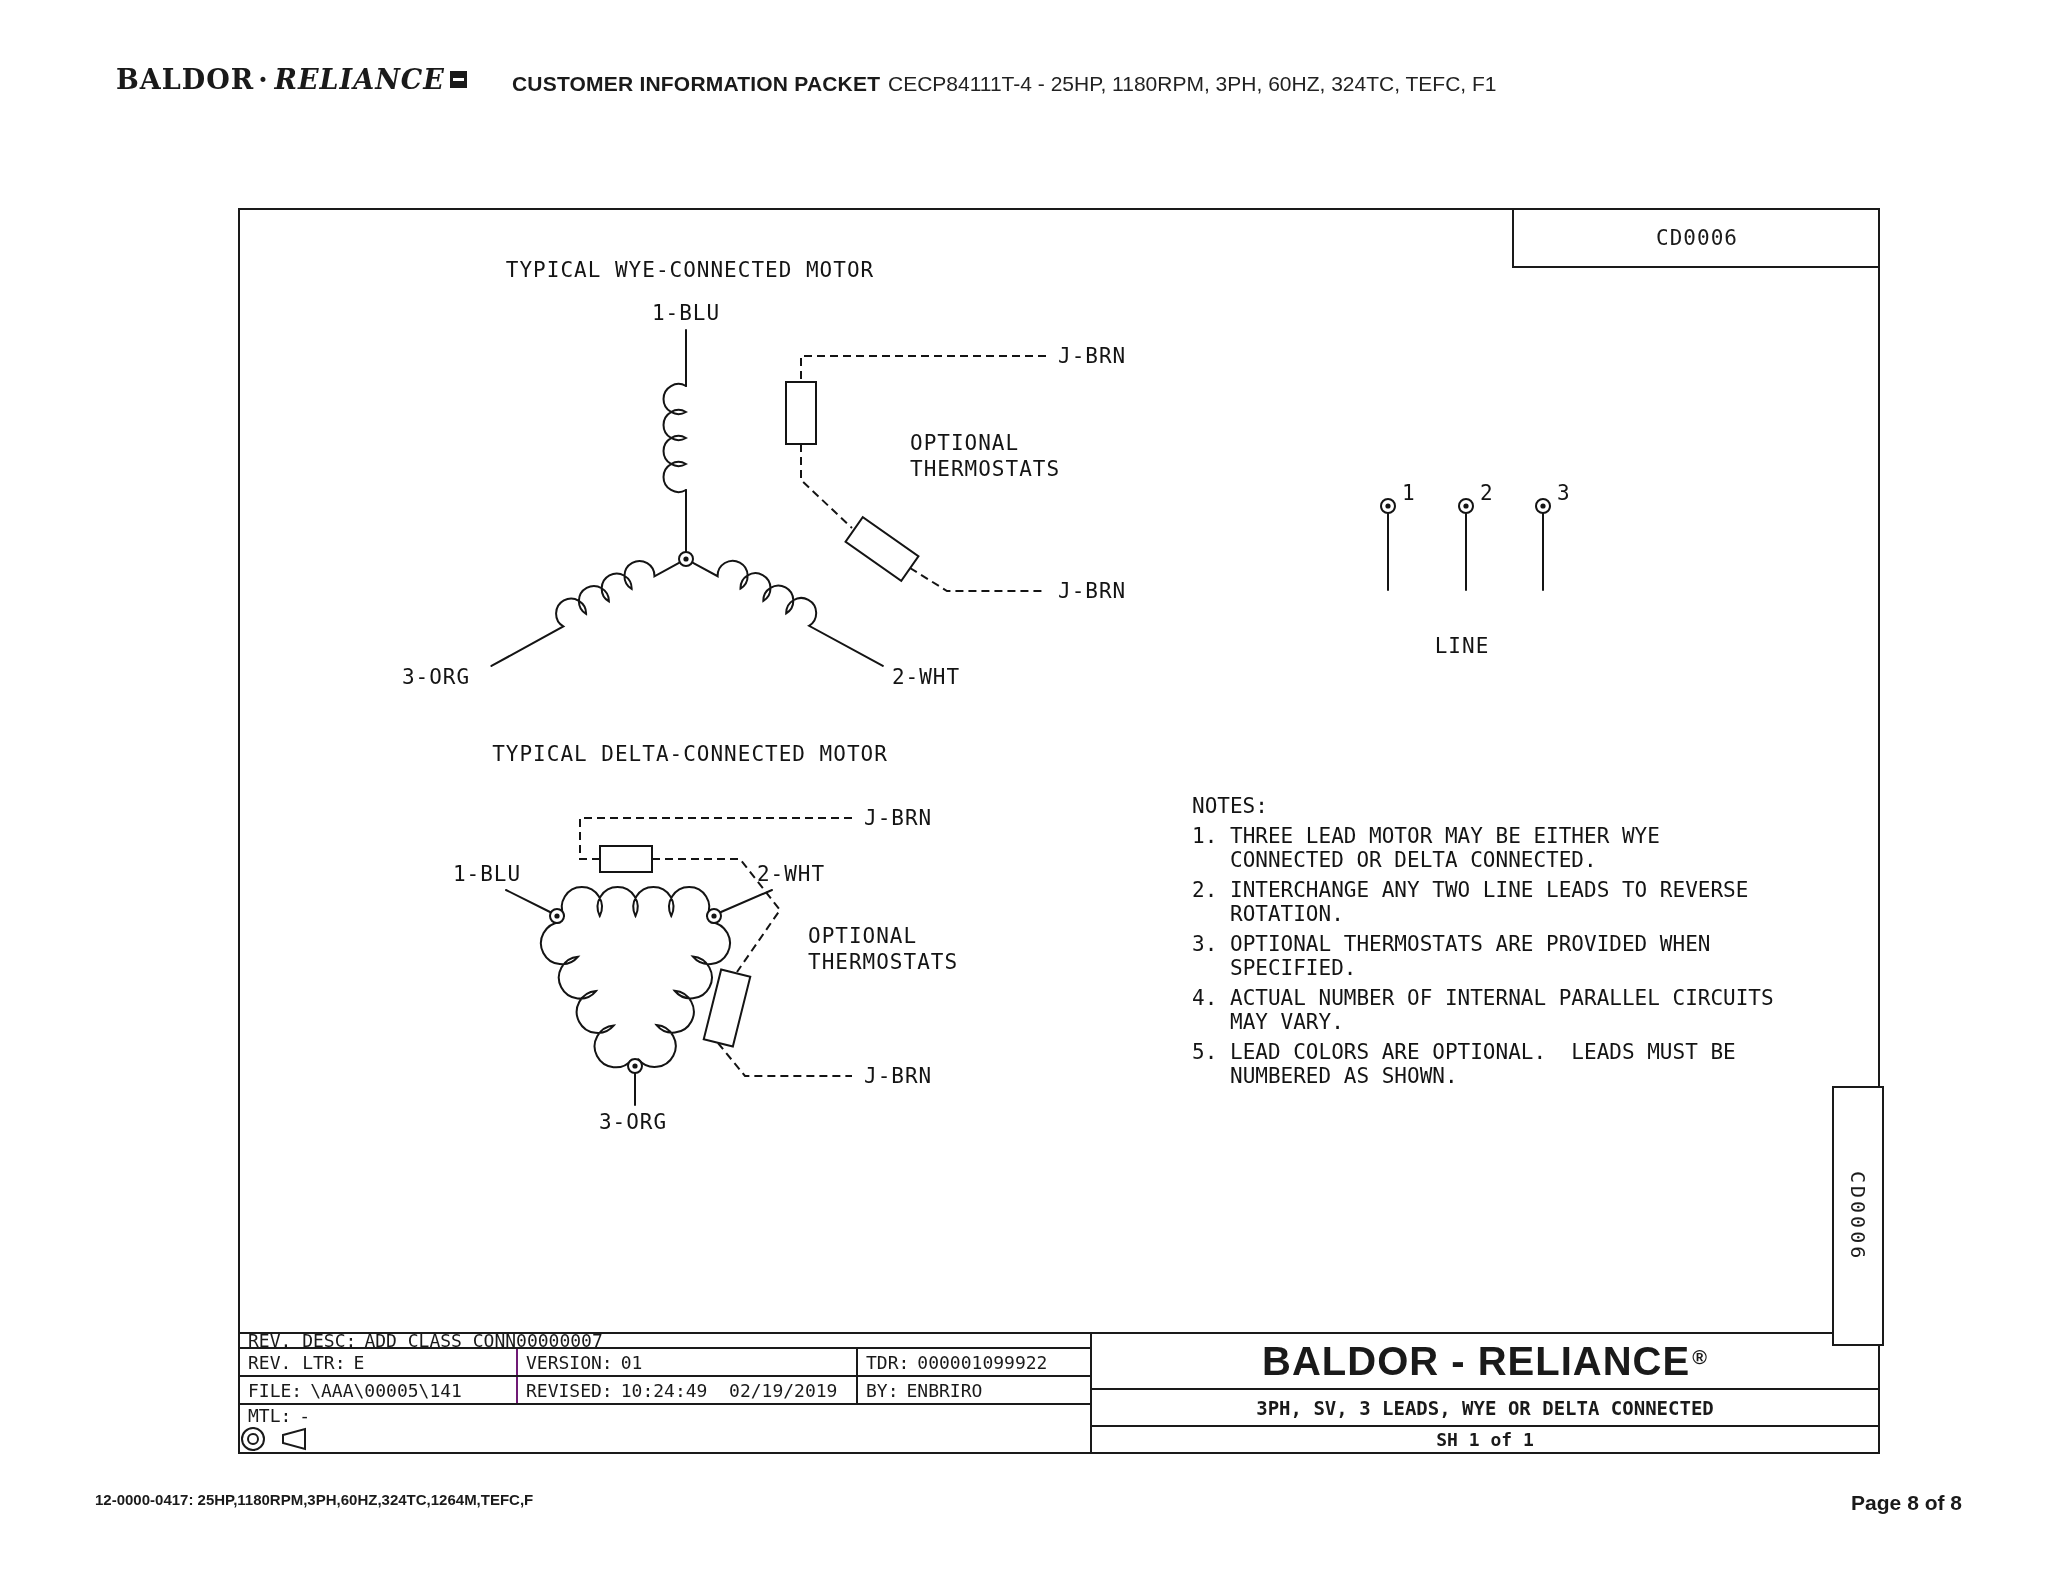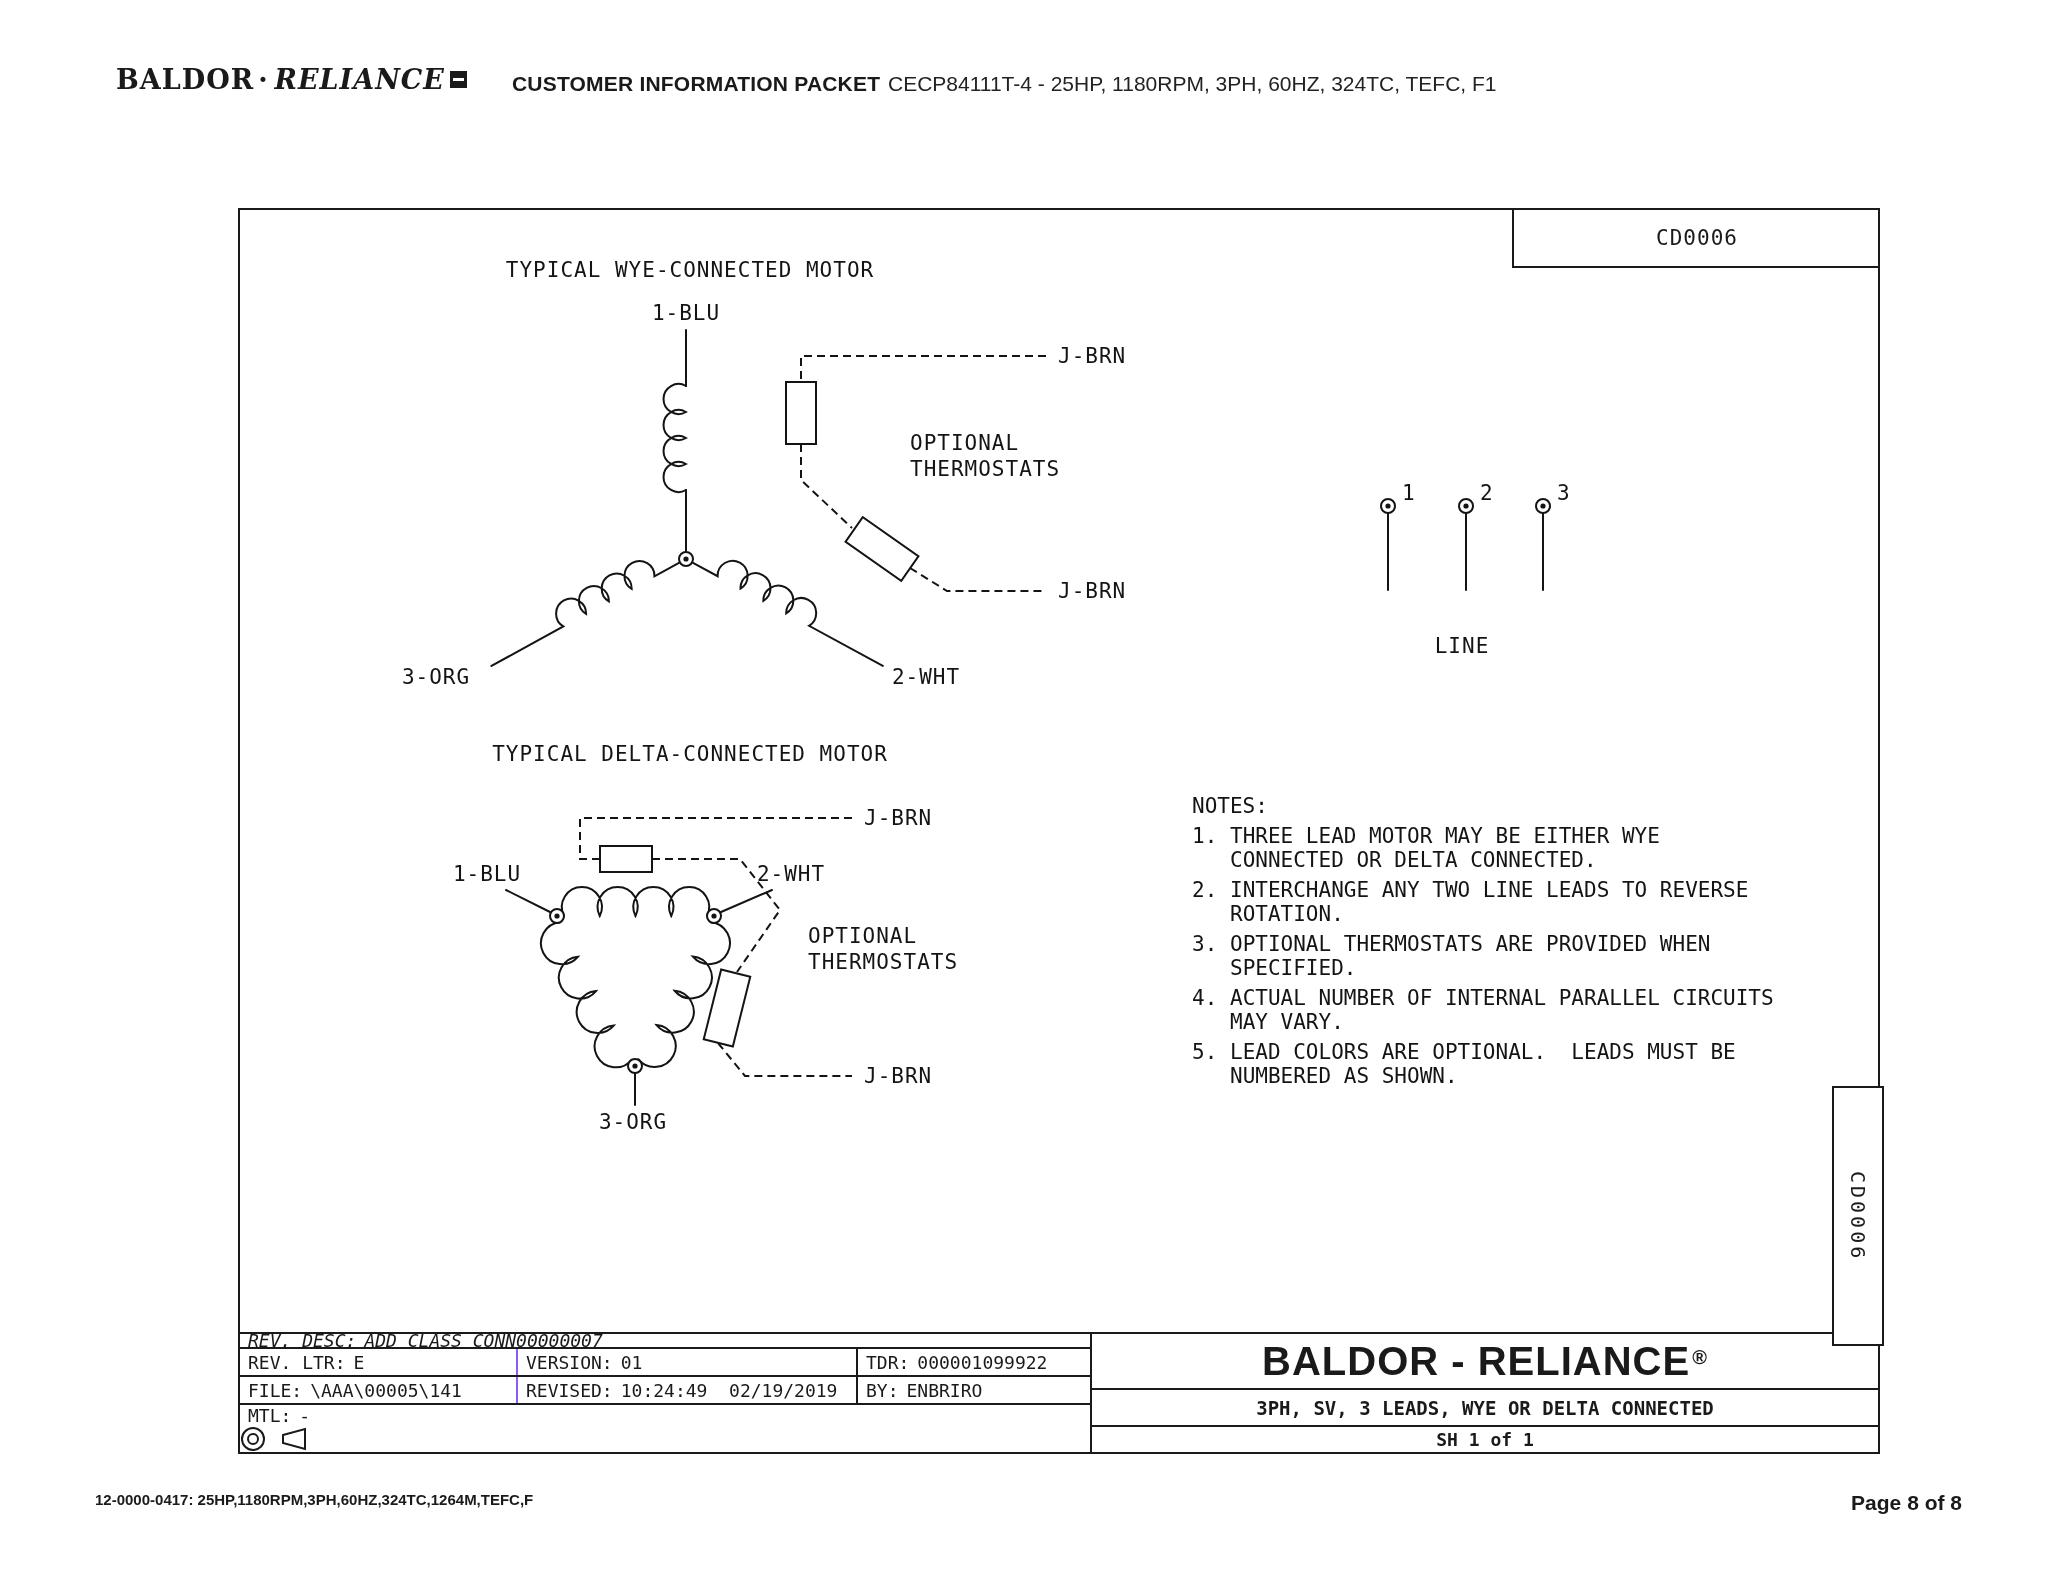--- a/index.html
+++ b/index.html
@@ -43,24 +43,24 @@
   .note { display:flex; margin-bottom:6px; line-height:24px; }
   .note .nn { width:38px; flex:0 0 38px; }
   .note .nt { width:550px; white-space:pre-wrap; }
 
   
   .tb { position:absolute; left:0; right:0; bottom:0; height:120px; border-top:2px solid #1a1a1a;
         display:flex; font-family:"DejaVu Sans Mono", monospace; font-size:18px; background:#fff; }
   .tb-left { width:852px; border-right:2px solid #1a1a1a; display:flex; flex-direction:column; }
   .tb-row { display:flex; border-bottom:2px solid #1a1a1a; align-items:stretch; }
   .tb-row:last-child { border-bottom:none; flex:1; }
-  .r1{ height:15px;font-style:italic; } .r2{ height:30px; } .r3{ height:30px; }
+  .r1{ height:15px; } .r2{ height:30px; } .r3{ height:30px; }
   .cell { display:flex; align-items:center; padding-left:8px; white-space:pre; overflow:hidden; }
   .cell .lab { margin-right:8px; }
-  .c1{ width:278px; border-right:2px solid #8b5cf6; }
+  .c1{ width:278px; border-right:2px solid #701a75; }
   .c2{ width:340px; border-right:2px solid #1a1a1a; }
   .c3{ flex:1; }
   .cfull{ flex:1; }
   .mtl-row{ justify-content:space-between; padding-right:12px;flex-direction:column; }
   .proj-icons{ display:flex; align-items:center; gap:14px; }
 
   .tb-right { flex:1; display:flex; flex-direction:column; }
   .tb-name { height:56px; border-bottom:2px solid #1a1a1a; display:flex; align-items:center; justify-content:center;
              font-family:"Liberation Sans", sans-serif; font-weight:700; font-size:40px; letter-spacing:1px; }
   .tb-name sup { font-size:20px; position:relative; top:-4px; margin-left:2px; }

